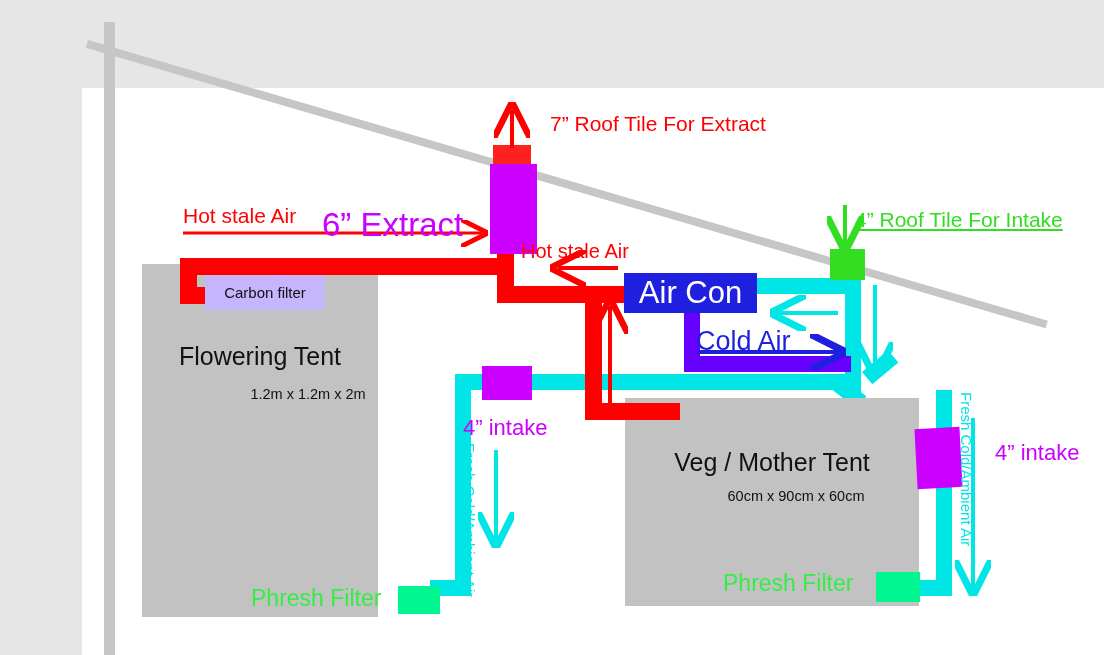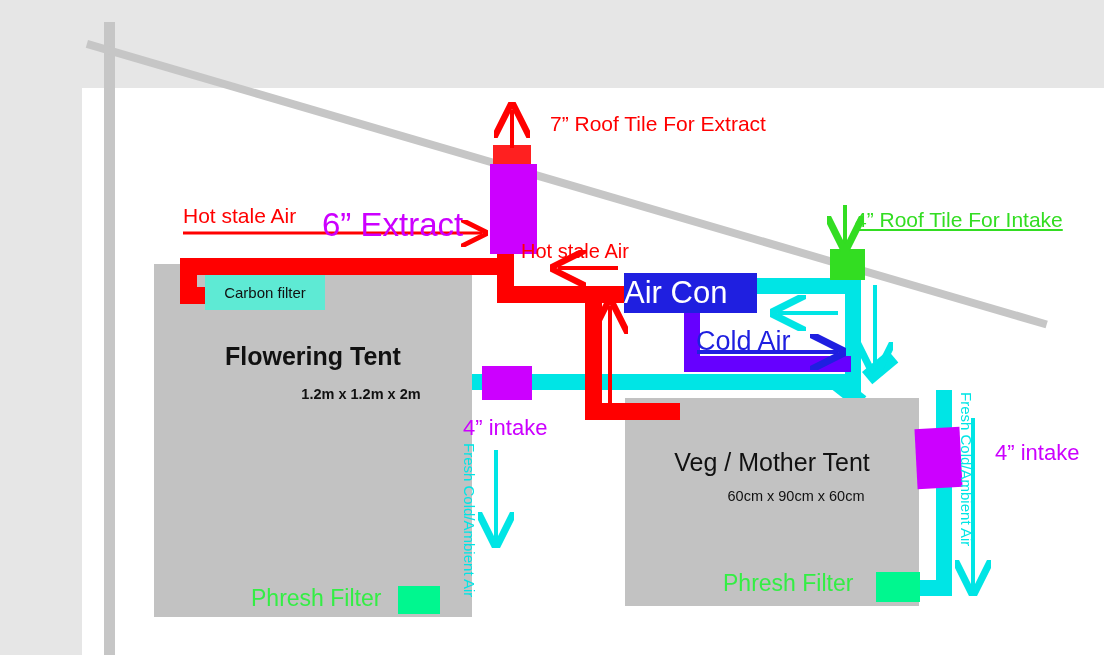--- a/index.html
+++ b/index.html
@@ -12,39 +12,39 @@
   #stage{position:relative;width:1104px;height:655px;overflow:hidden;}
   .canvas-white{position:absolute;left:82px;top:88px;width:1022px;height:567px;background:#ffffff;}
 
   
   .wall-vert{position:absolute;left:104px;top:22px;width:11px;height:633px;background:#c6c6c6;}
   .roof-diag{position:absolute;left:88px;top:40px;width:1000px;height:8px;background:#c6c6c6;
              transform-origin:0 0;transform:rotate(16.3deg);}
 
   
   .tent{position:absolute;background:#c2c2c2;}
-  #tent-flower{left:154px;top:264px;width:318px;height:353px;font-weight:bold;}
+  #tent-flower{left:142px;top:264px;width:236px;height:353px;}
   #tent-veg{left:625px;top:398px;width:294px;height:208px;}
   .tent-title{position:absolute;width:100%;text-align:center;color:#111;font-size:25px;}
   .tent-dims{position:absolute;width:100%;text-align:center;color:#111;font-size:14.5px;}
 
   
   .duct{position:absolute;}
   .red{background:#ff0000;}
   .cyan{background:#00e5e5;}
   .purpleduct{background:#6600ff;}
 
   
   .box{position:absolute;}
   #extract-fan{left:490px;top:164px;width:47px;height:90px;background:#cc00ff;}
   #roof-tile-extract{left:493px;top:145px;width:38px;height:31px;background:#ff2020;}
   #roof-tile-intake{left:830px;top:249px;width:35px;height:31px;background:#33dd22;}
   #aircon{left:624px;top:273px;width:133px;height:40px;background:#1f1fe0;}
-  #aircon span{color:#fff;font-size:31px;line-height:40px;display:block;text-align:left;}
-  #carbon-filter{left:205px;top:275px;width:120px;height:35px;background:#5eead4;}
+  #aircon span{color:#fff;font-size:31px;line-height:40px;display:block;text-align:center;}
+  #carbon-filter{left:205px;top:275px;width:120px;height:35px;background:#c4b5fd;}
   #carbon-filter span{color:#111;font-size:15px;line-height:35px;display:block;text-align:center;}
   #phresh-box-1{left:398px;top:586px;width:42px;height:28px;background:#00f78f;}
   #phresh-box-2{left:876px;top:572px;width:44px;height:30px;background:#00f78f;}
   #intake-fan-1{left:482px;top:366px;width:50px;height:34px;background:#cc00ff;}
   #intake-fan-2{left:916px;top:428px;width:45px;height:60px;background:#cc00ff;transform:rotate(-3deg);}
 
   
   .lbl{position:absolute;white-space:nowrap;}
   #lbl-roof-extract{left:550px;top:112px;color:#ff0000;font-size:21px;}
   #lbl-extract6{left:322px;top:170px;color:#cc00ff;font-size:33px;margin-top:36px;}

